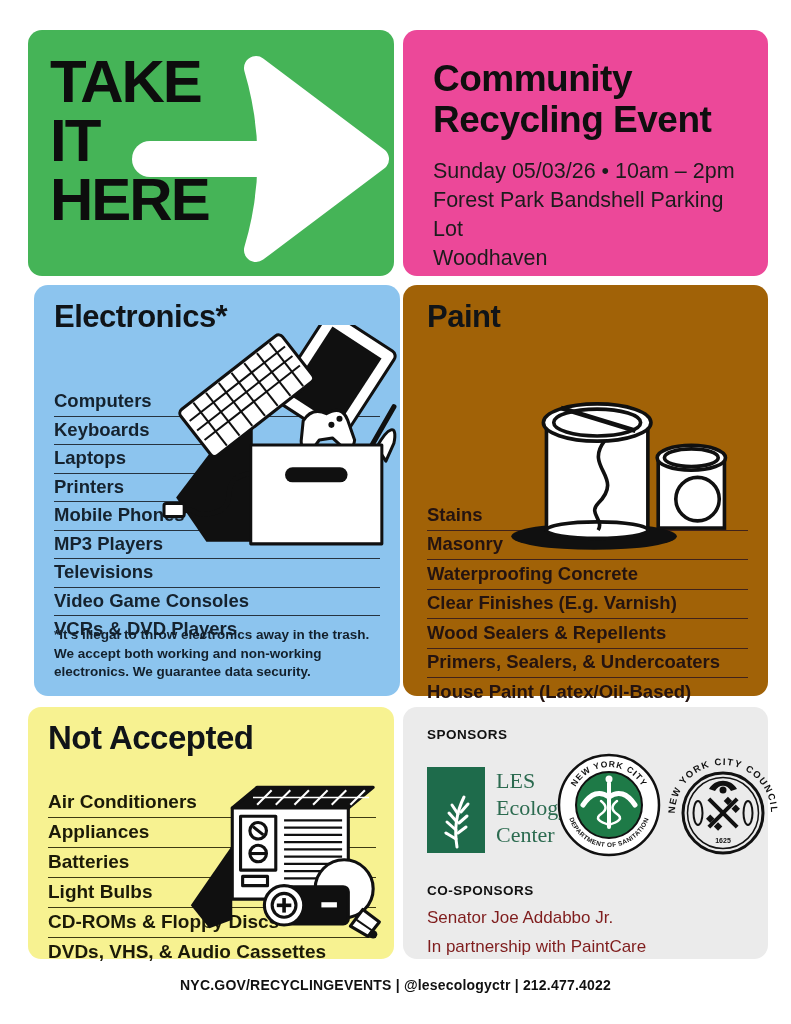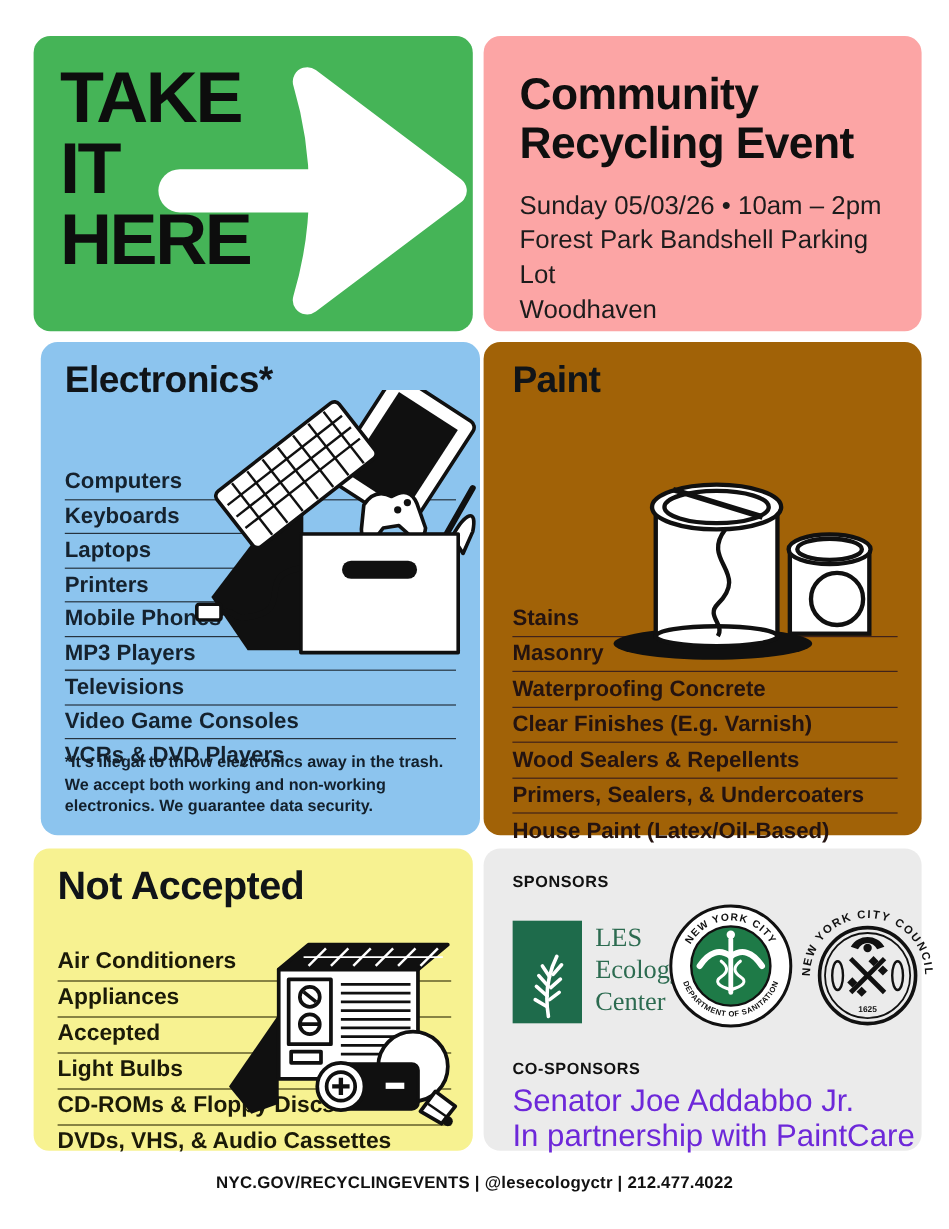--- a/index.html
+++ b/index.html
@@ -2,21 +2,21 @@
 <html><head>
 <meta charset="utf-8">
 <style>
   * { margin:0; padding:0; box-sizing:border-box; }
   body { background:#ffffff; font-family:"Liberation Sans", sans-serif; }
   .page { position:relative; width:791px; height:1024px; background:#ffffff; overflow:hidden; }
   .panel { position:absolute; border-radius:14px; }
 
   
   .p-take   { left:28px;  top:30px;  width:366px; height:246px; background:#45b457; }
-  .p-event  { left:403px; top:30px;  width:365px; height:246px; background:#fca5a5; }
+  .p-event  { left:403px; top:30px;  width:365px; height:246px; background:#ec4899; }
   .p-elec   { left:34px;  top:285px; width:366px; height:411px; background:#8cc4ee; }
   .p-paint  { left:403px; top:285px; width:365px; height:411px; background:#a16207; }
   .p-notacc { left:28px;  top:707px; width:366px; height:252px; background:#f7f291;border-radius:13px; }
   .p-spons  { left:403px; top:707px; width:365px; height:252px; background:#ebebeb; }
 
   
   .tih { position:absolute; left:22px; top:22px; color:#0d0d0d; font-weight:bold;
          font-size:60px; line-height:59px; letter-spacing:-2px; z-index:1; }
   .arrow-svg { position:absolute; left:0; top:0; width:366px; height:246px; z-index:2; }
 
@@ -54,21 +54,21 @@
   .sp-label { position:absolute; left:24px; top:20px; font-size:13.5px; font-weight:bold;
               letter-spacing:0.5px; color:#111; }
   .sp-logos { position:absolute; left:20px; top:44px; right:10px; height:120px; }
   .les-logo { position:absolute; left:4px; top:16px; display:flex; gap:11px; align-items:flex-start; }
   .les-text { font-family:"Liberation Serif", serif; color:#2c6b50; font-size:22px; line-height:27px; }
   .dsny-svg { position:absolute; left:134px; top:2px; width:104px; height:104px; }
   .council-svg { position:absolute; left:242px; top:-4px; width:116px; height:116px; }
   .cosp-label { position:absolute; left:24px; top:176px; font-size:13.5px; font-weight:bold;
                 letter-spacing:0.5px; color:#111; }
   .cosp-lines { position:absolute; left:24px; top:196px; }
-  .cosp-line { font-size:26px; line-height:29px; color:#6d28d9; }
+  .cosp-line { font-size:17px; line-height:29px; color:#7f1d1d; }
 
   .footer { position:absolute; left:0; top:977px; width:100%; text-align:center;
             font-size:14px; font-weight:bold; letter-spacing:0.2px; color:#111; }
 </style>
 </head>
 <body>
 
 <div class="page">
 
   <section class="panel p-take">
@@ -169,21 +169,21 @@
         <line x1="56" y1="30" x2="128" y2="52" stroke-width="4.5"></line>
       </g>
     </svg>
   </section>
 
   <section class="panel p-notacc">
     <h2 class="cat-head notacc-head">Not Accepted</h2>
     <div class="cat-list notacc-list">
         <div class="list-item">Air Conditioners</div>
         <div class="list-item">Appliances</div>
-        <div class="list-item">Accepted</div>
+        <div class="list-item">Batteries</div>
         <div class="list-item">Light Bulbs</div>
         <div class="list-item">CD-ROMs &amp; Floppy Discs</div>
         <div class="list-item">DVDs, VHS, &amp; Audio Cassettes</div>
       </div>
     <svg class="ac-art" viewBox="0 0 200 166">
       <polygon points="12,120 52,62 52,134 30,142" fill="#101010"></polygon>
       <g stroke="#101010" stroke-width="3" fill="#ffffff" stroke-linejoin="round">
         <polygon points="52,26 76,6 188,6 164,26" fill="#101010"></polygon>
         <g stroke="#ffffff" stroke-width="2">
           <line x1="90" y1="9" x2="76" y2="23"></line>

